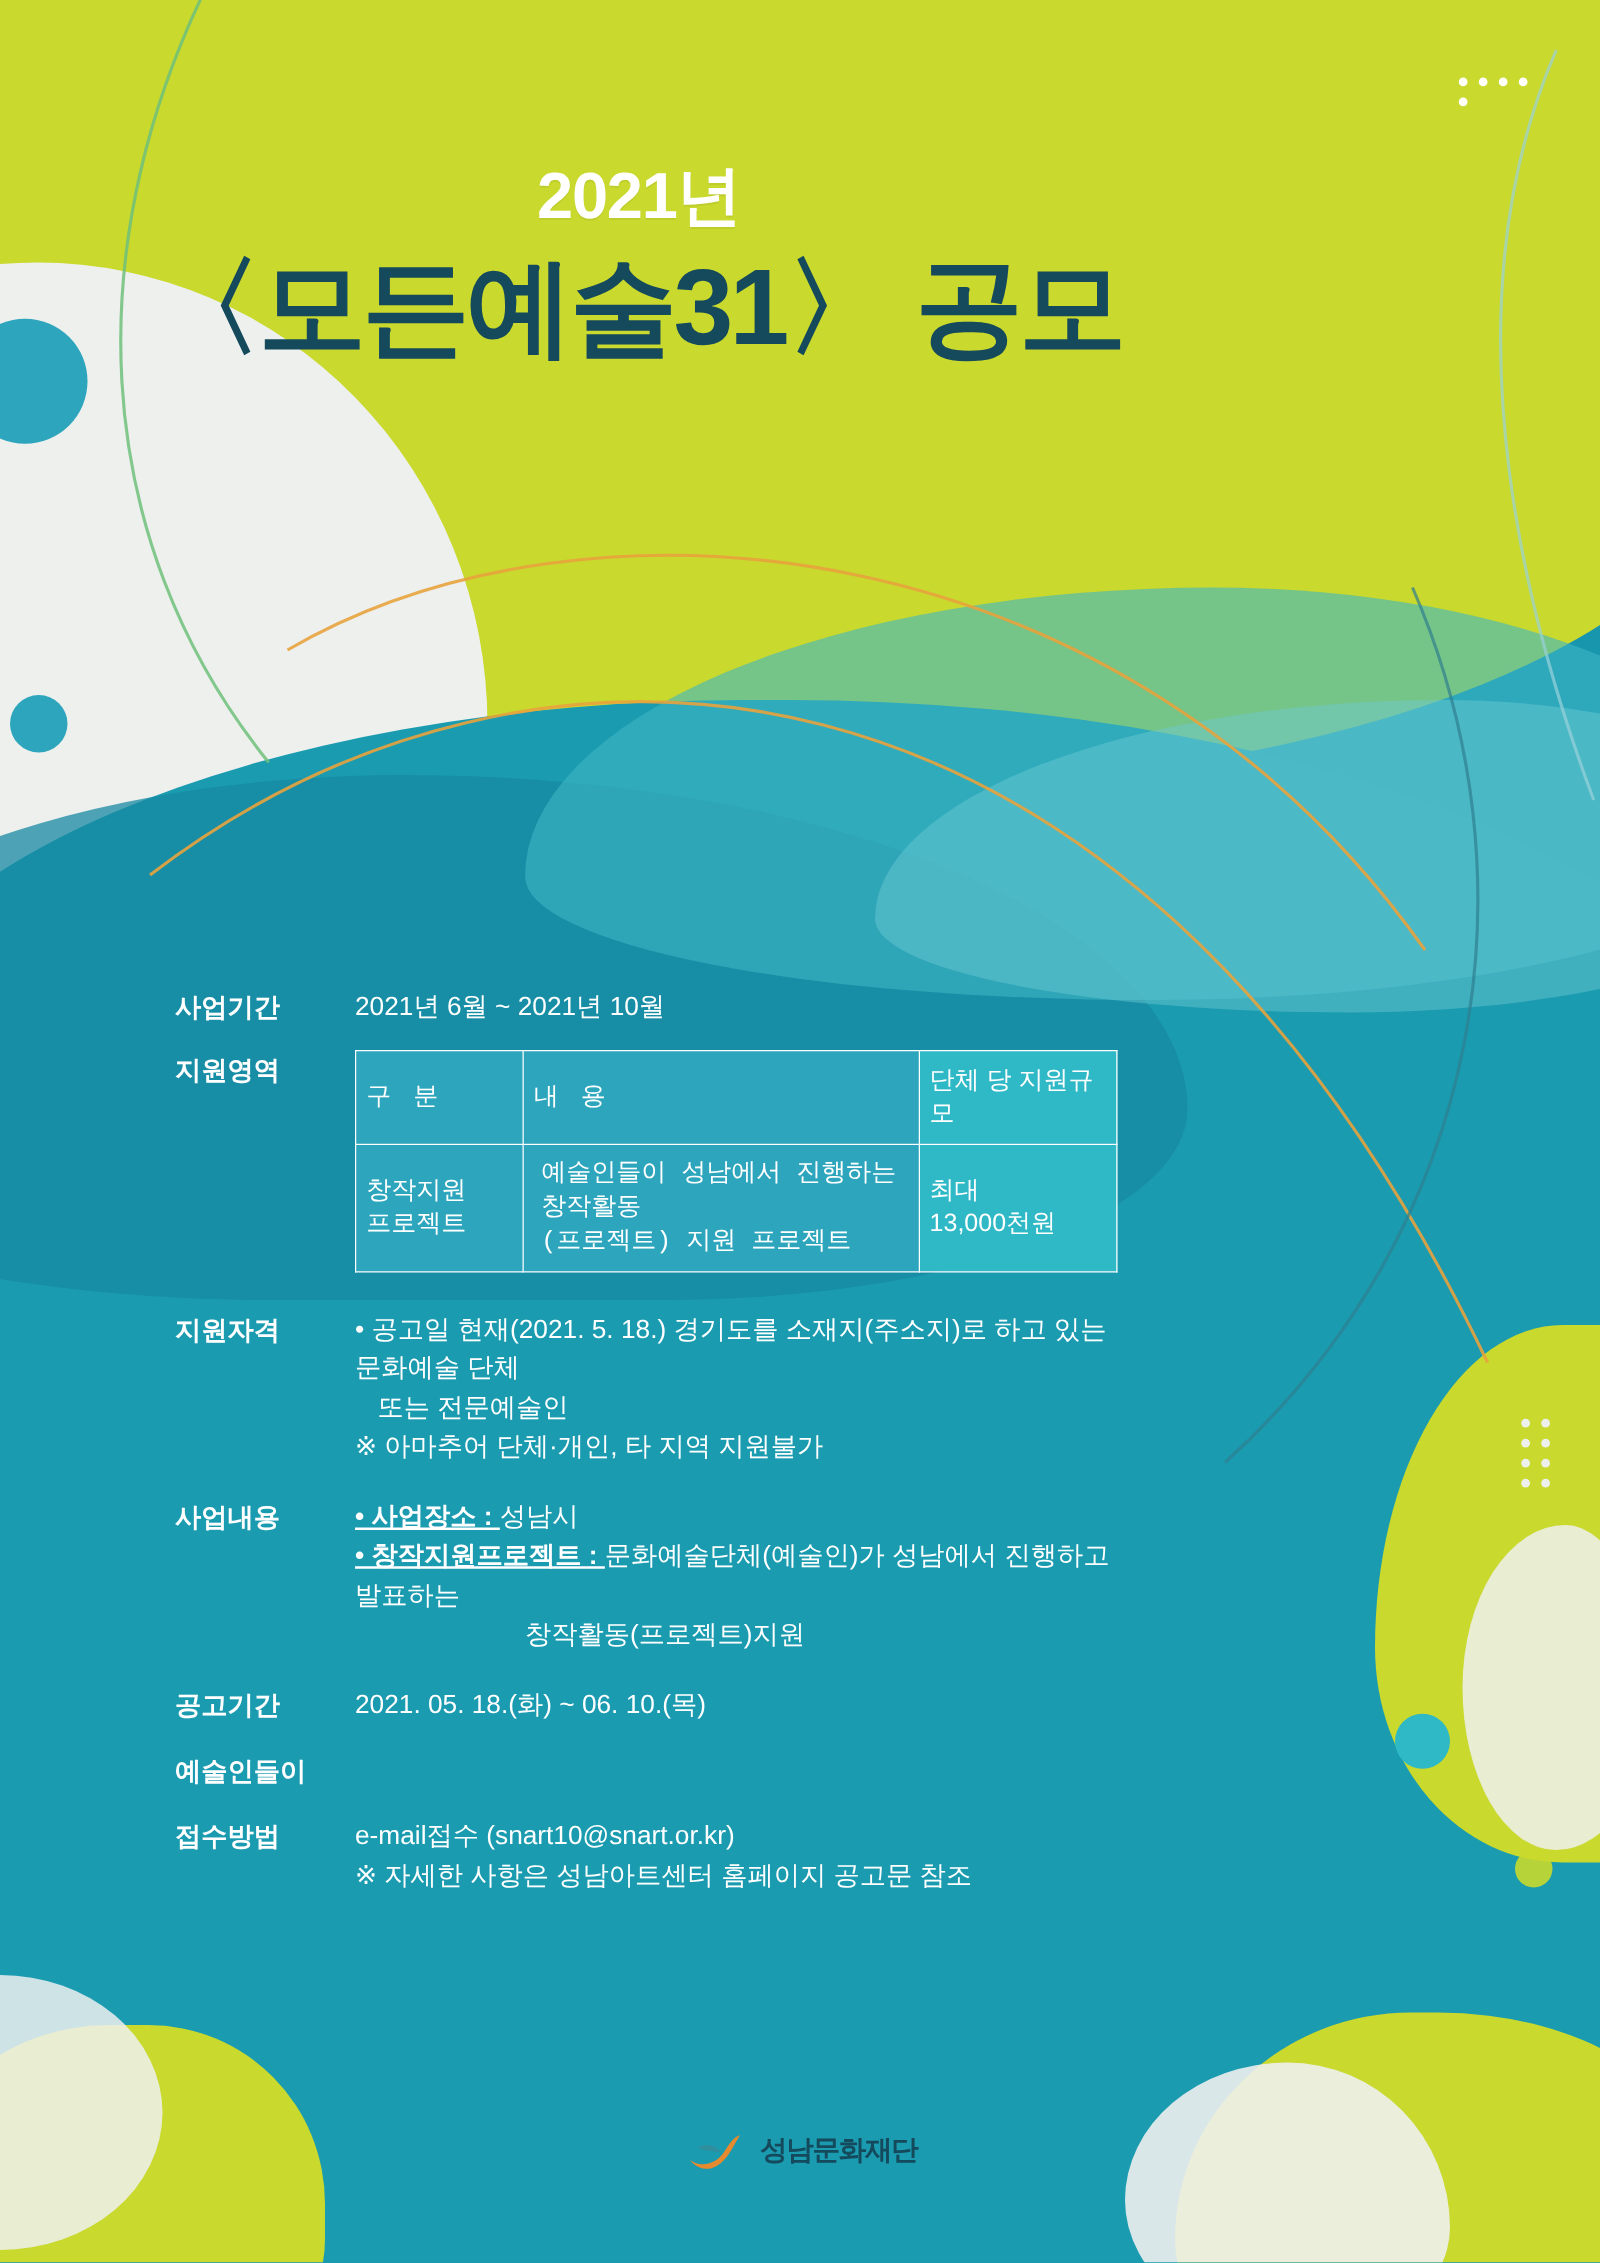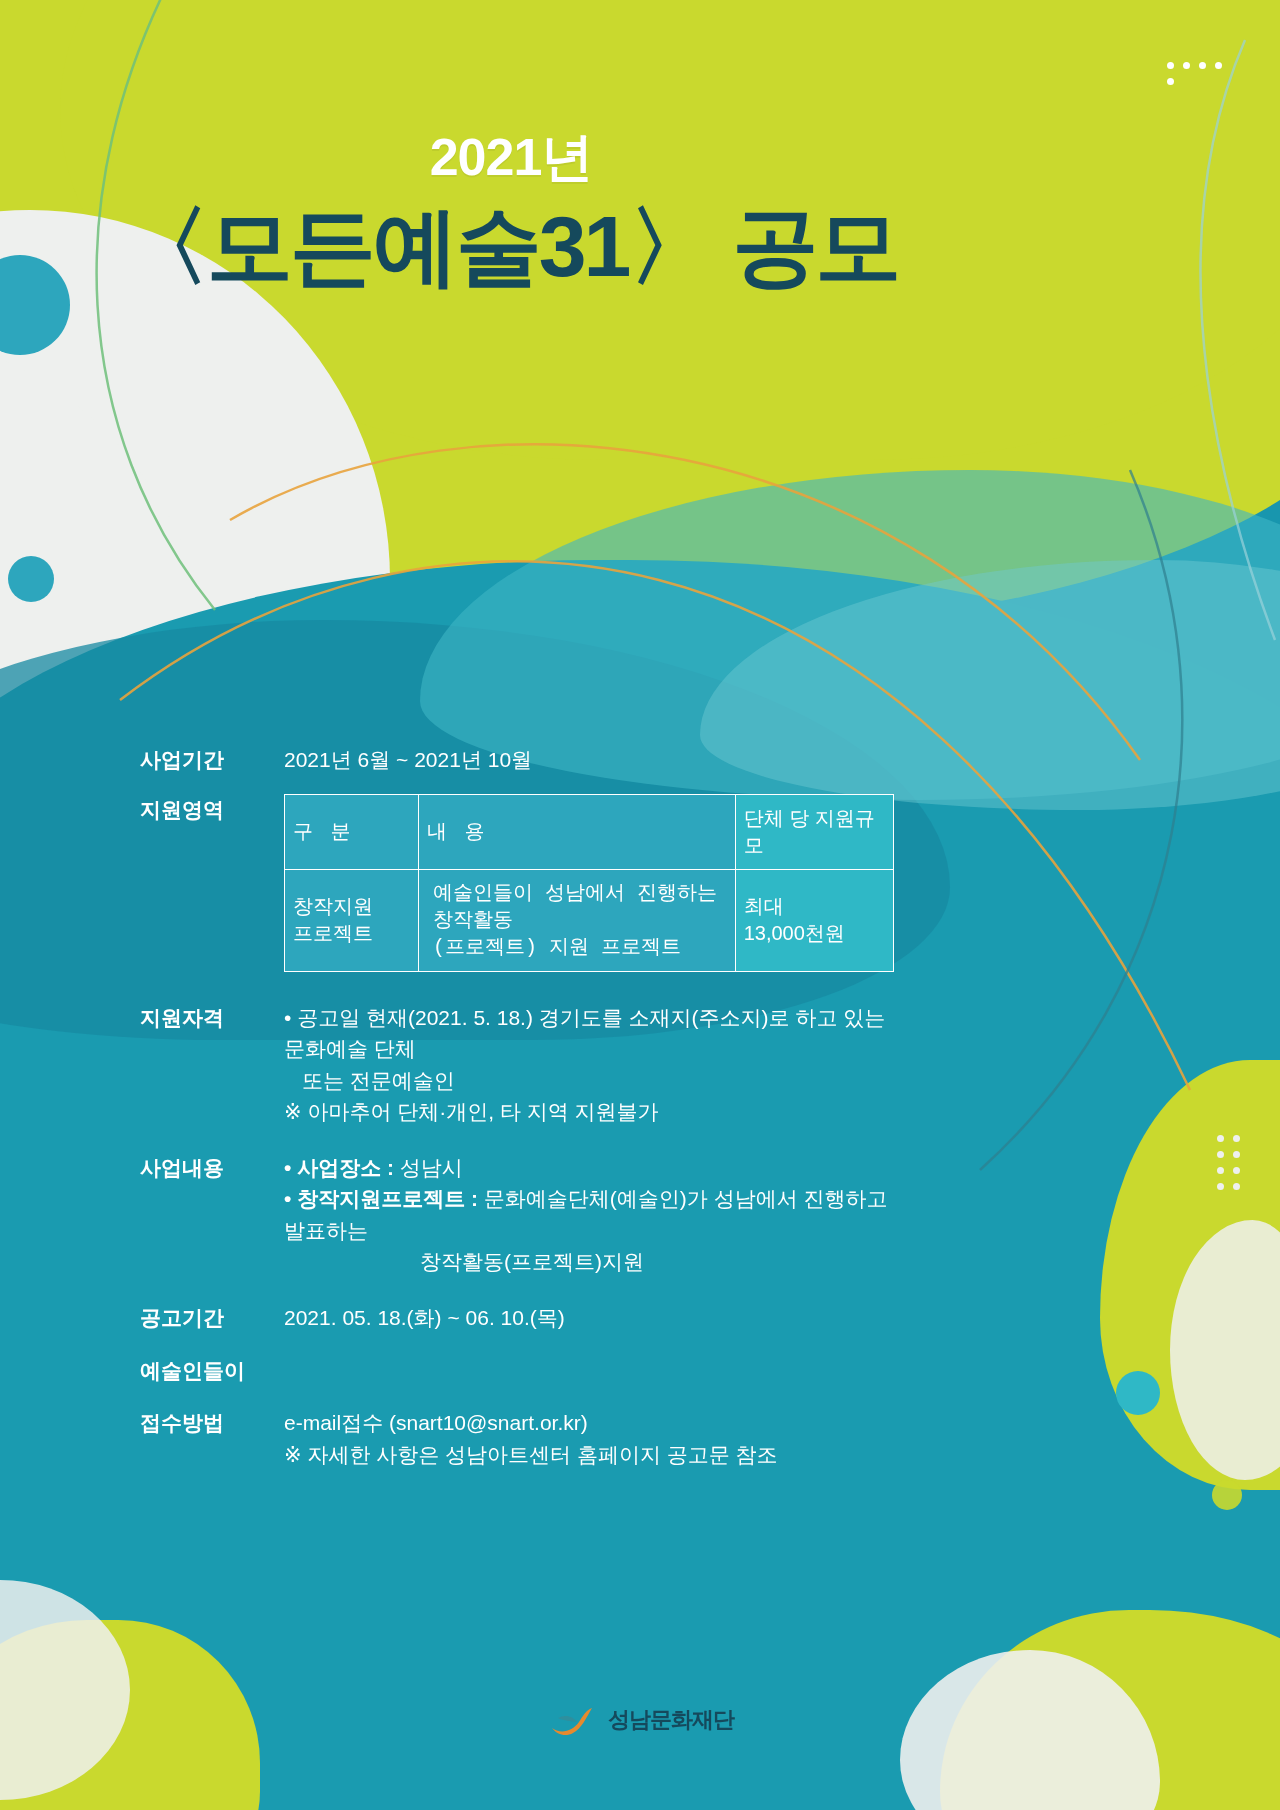--- a/index.html
+++ b/index.html
@@ -159,21 +159,21 @@
     font-size:72px;font-weight:bold;color:#ffffff;letter-spacing:-3px;
     line-height:1.15;margin-top:6px;
   }
   .t-sub{
     font-size:86px;font-weight:bold;color:#15495c;letter-spacing:-3px;
     line-height:1.2;margin-top:10px;
   }
 
   
   .content{
-    position:absolute;left:0;top:744px;width:1016px;
+    position:absolute;left:0;top:790px;width:1016px;
     color:#ffffff;
   }
   .row{
     display:flex;
     margin-bottom:18px;
     padding-left:140px;
   }
   .row .label{
     width:112px;flex:0 0 112px;
     font-size:21px;font-weight:bold;color:#ffffff;
@@ -184,21 +184,21 @@
   .row .value{
     flex:1;
     font-size:21px;color:#ffffff;line-height:1.5;
     padding-left:32px;
     padding-right:120px;
   }
   .value .note{display:block;}
   .value .accent{color:#f2c14b;font-weight:bold;font-size:23px;}
   .value .bullet{display:block;}
   .value .indent{display:block;padding-left:18px;}
-  .value b{font-weight:bold;}
+  .value b{font-weight:bold;text-decoration:underline;}
 
   
   .tbl-wrap{padding-left:32px;padding-right:122px;flex:1;}
   table.support{
     width:100%;border-collapse:collapse;color:#ffffff;font-size:20px;
   }
   table.support th,table.support td{
     border:1px solid #ffffff;
     padding:10px 8px;
     text-align:left;

